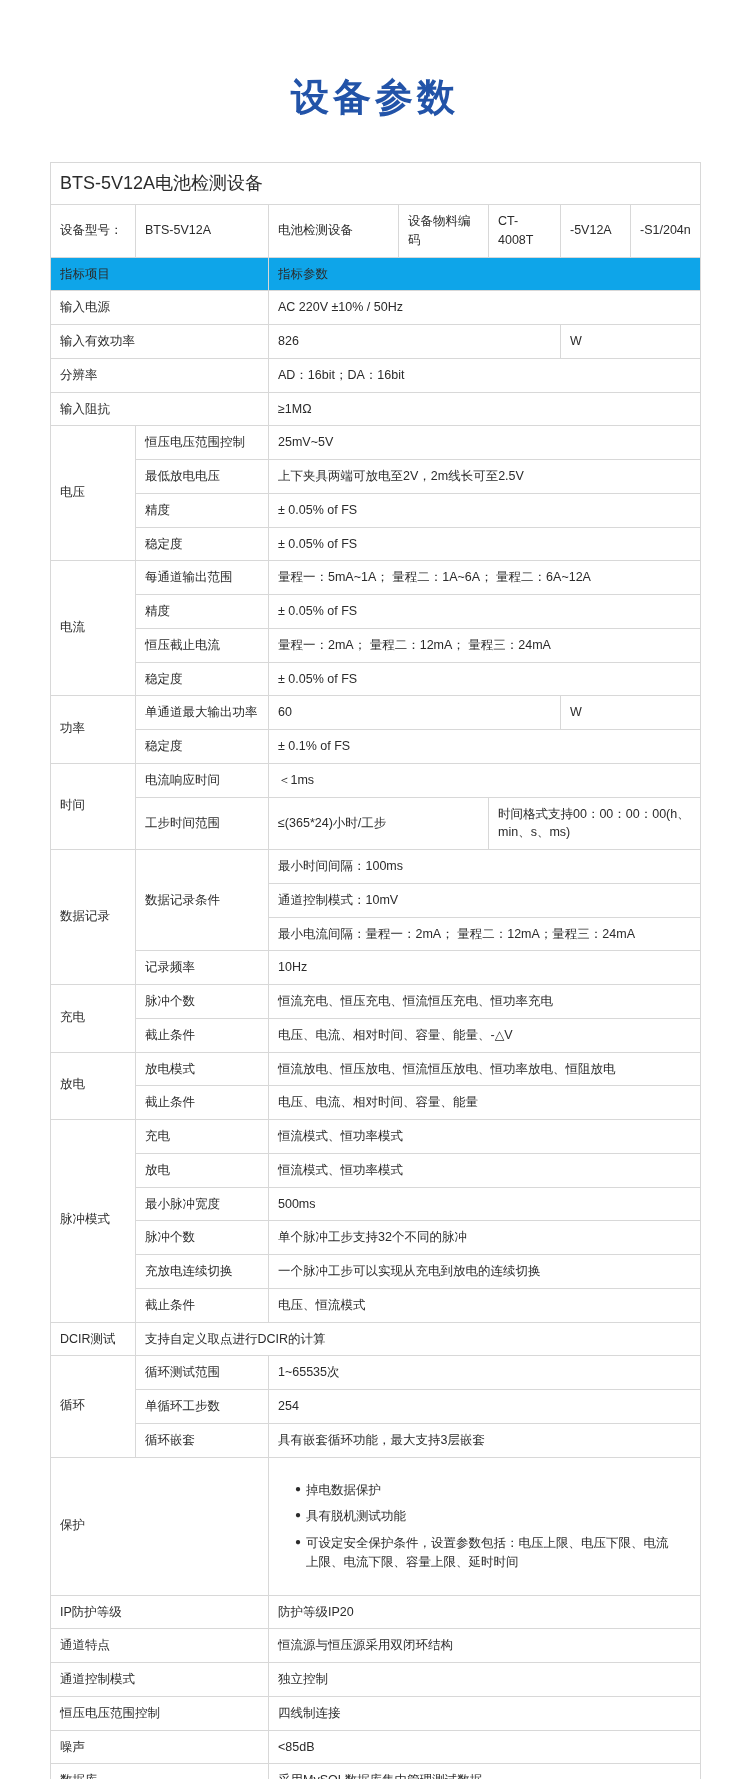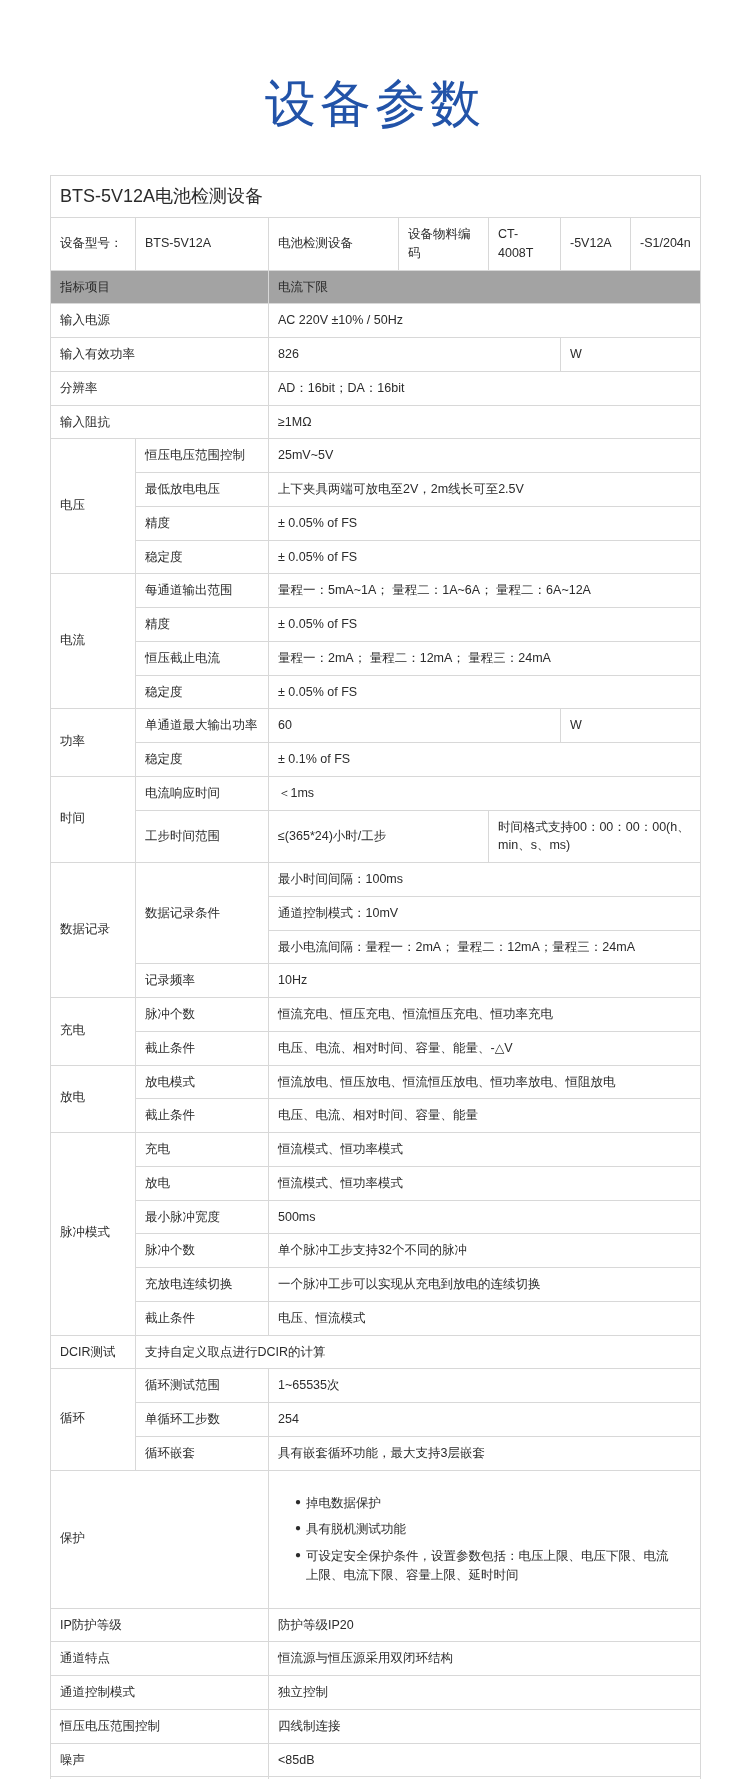--- a/index.html
+++ b/index.html
@@ -7,22 +7,22 @@
     width:750px;
     background:#ffffff;
     font-family:"Liberation Sans","DejaVu Sans",sans-serif;
     color:#222;
     -webkit-font-smoothing:antialiased;
   }
   .page{width:750px;min-height:1779px;box-sizing:border-box;padding:0 50px;}
   .doc-title{
     text-align:center;
     color:#2253a8;
-    font-size:51px;
-    font-weight:normal;
+    font-size:38px;
+    font-weight:bold;
     letter-spacing:4px;
     padding:78px 0 46px 0;
     line-height:1;
   }
   table.spec{
     width:650px;
     border-collapse:collapse;
     table-layout:fixed;
     font-size:12.5px;
     color:#2b2b2b;
@@ -32,21 +32,21 @@
     padding:7px 9px;
     vertical-align:middle;
     line-height:1.5;
     word-break:break-word;
   }
   .hdr-title td{
     font-size:18px;
     padding:12px 9px;
   }
   .row-shaded td{
-    background:#a3a3a3;
+    background:#0ea5e9;
   }
   .grp{
     text-align:left;
     font-family:Liberation Mono, monospace;
   }
   .nowrap{white-space:nowrap;}
   ul.prot{
     margin:12px;
     padding:0;
     list-style:none;
@@ -96,21 +96,21 @@
       <td colspan="1">BTS-5V12A</td>
       <td>电池检测设备</td>
       <td>设备物料编码</td>
       <td>CT-4008T</td>
       <td>-5V12A</td>
       <td>-S1/204n</td>
     </tr>
 
     <tr class="row-shaded">
       <td colspan="2">指标项目</td>
-      <td colspan="5">电流下限</td>
+      <td colspan="5">指标参数</td>
     </tr>
 
     <tr>
       <td colspan="2">输入电源</td>
       <td colspan="5">AC 220V ±10% / 50Hz</td>
     </tr>
     <tr>
       <td colspan="2">输入有效功率</td>
       <td colspan="3">826</td>
       <td colspan="2">W</td>

